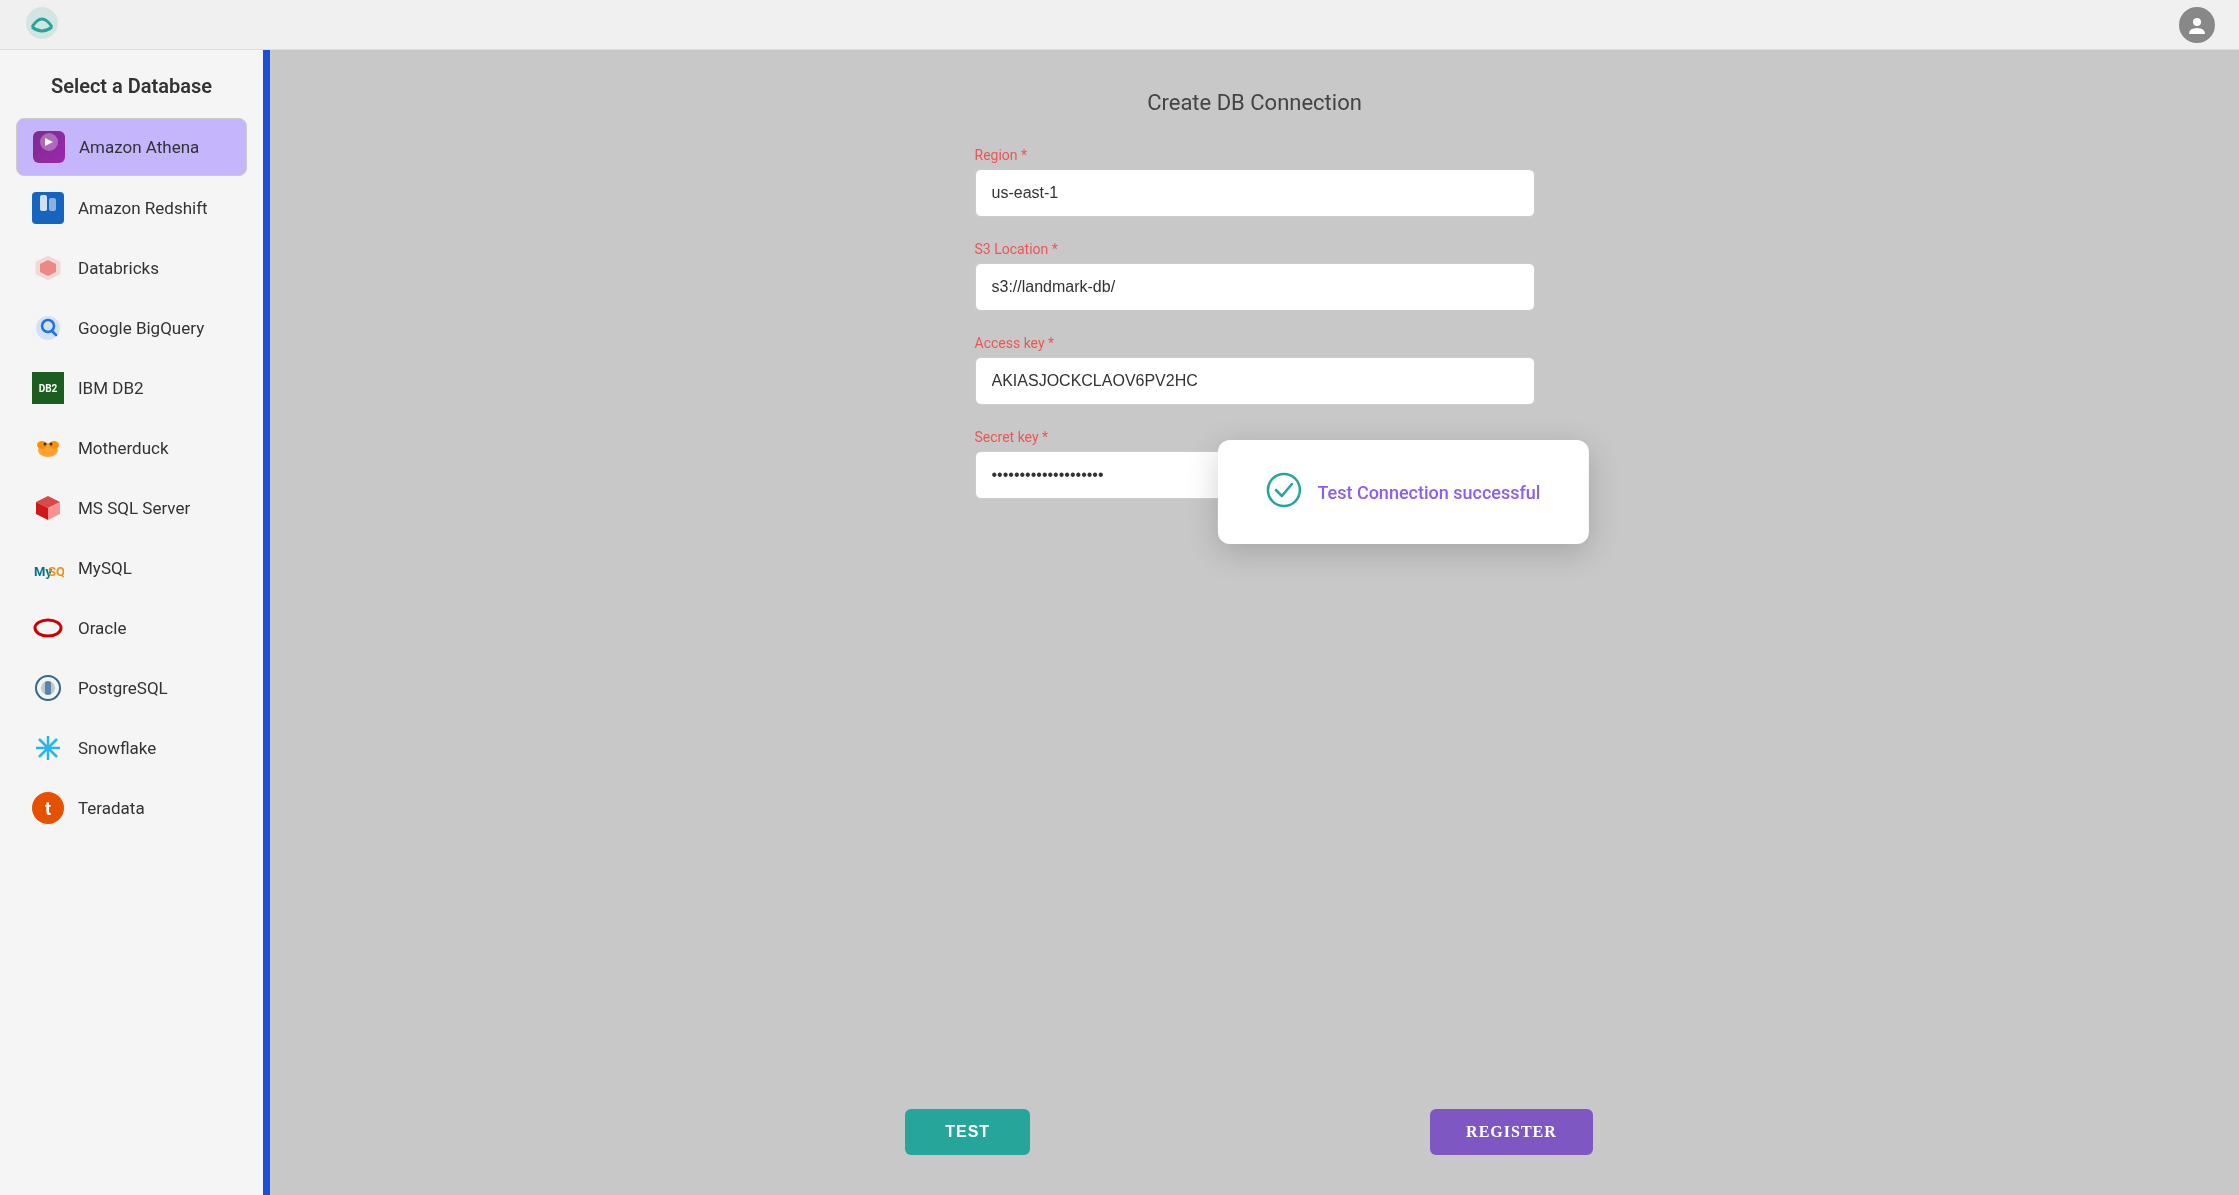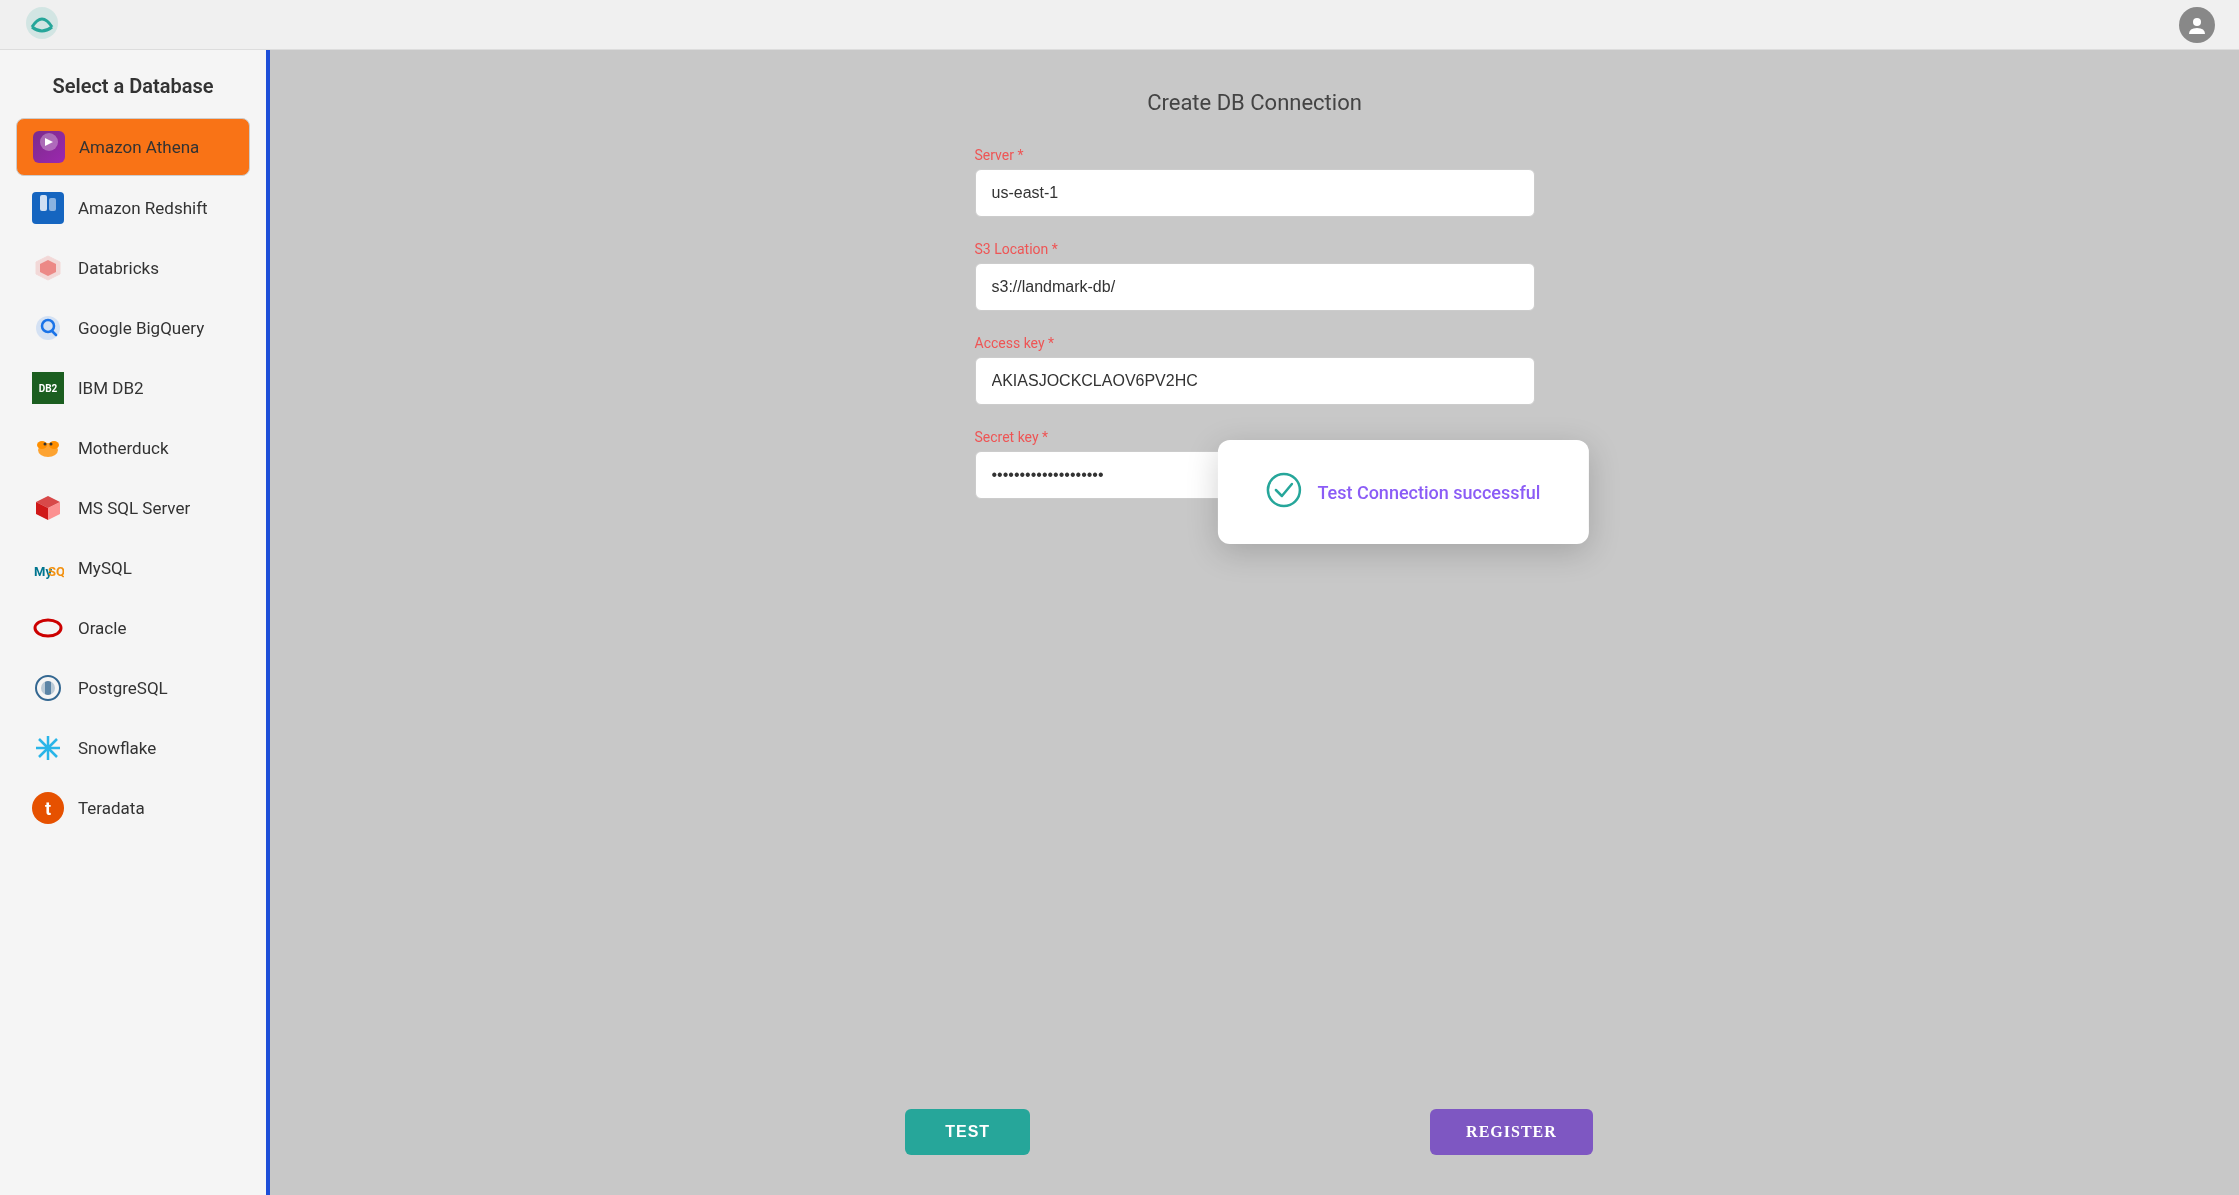--- a/index.html
+++ b/index.html
@@ -40,21 +40,21 @@
     
     .main-layout {
       display: flex;
       height: calc(1195px - 50px);
     }
 
     
     .sidebar {
       width: 270px;
       background: #f5f5f5;
-      border-right: 4px solid #1d4ed8;
+      border-right: 7px solid #1d4ed8;
       padding: 24px 16px;
       overflow-y: auto;
     }
     .sidebar-title {
       font-size: 20px;
       font-weight: 600;
       color: #333;
       margin-bottom: 20px;
       text-align: center;
     }
@@ -62,21 +62,21 @@
       display: flex;
       align-items: center;
       gap: 14px;
       padding: 12px 16px;
       border-radius: 8px;
       cursor: pointer;
       margin-bottom: 4px;
       transition: background 0.15s;
     }
     .db-item.selected {
-      background: #f97316;
+      background: #c4b5fd;
       border: 1px solid #ccc;
     }
     .db-item-label {
       font-size: 17px;
       color: #333;
     }
     .db-icon {
       width: 32px;
       height: 32px;
       flex-shrink: 0;
@@ -341,21 +341,21 @@
     </div>
   </div>
 
   <div class="content">
     <div class="content-title">Create DB Connection</div>
 
     <div class="form-section">
 
       <div class="form-group">
         <label class="form-label">
-          <span>Server</span> <span>*</span>
+          <span>Region</span> <span>*</span>
         </label>
         <input class="form-input" type="text" value="us-east-1" style="">
       </div>
 
       <div class="form-group">
         <label class="form-label">
           <span>S3 Location</span> <span>*</span>
         </label>
         <input class="form-input" type="text" value="s3://landmark-db/" style="">
       </div>

